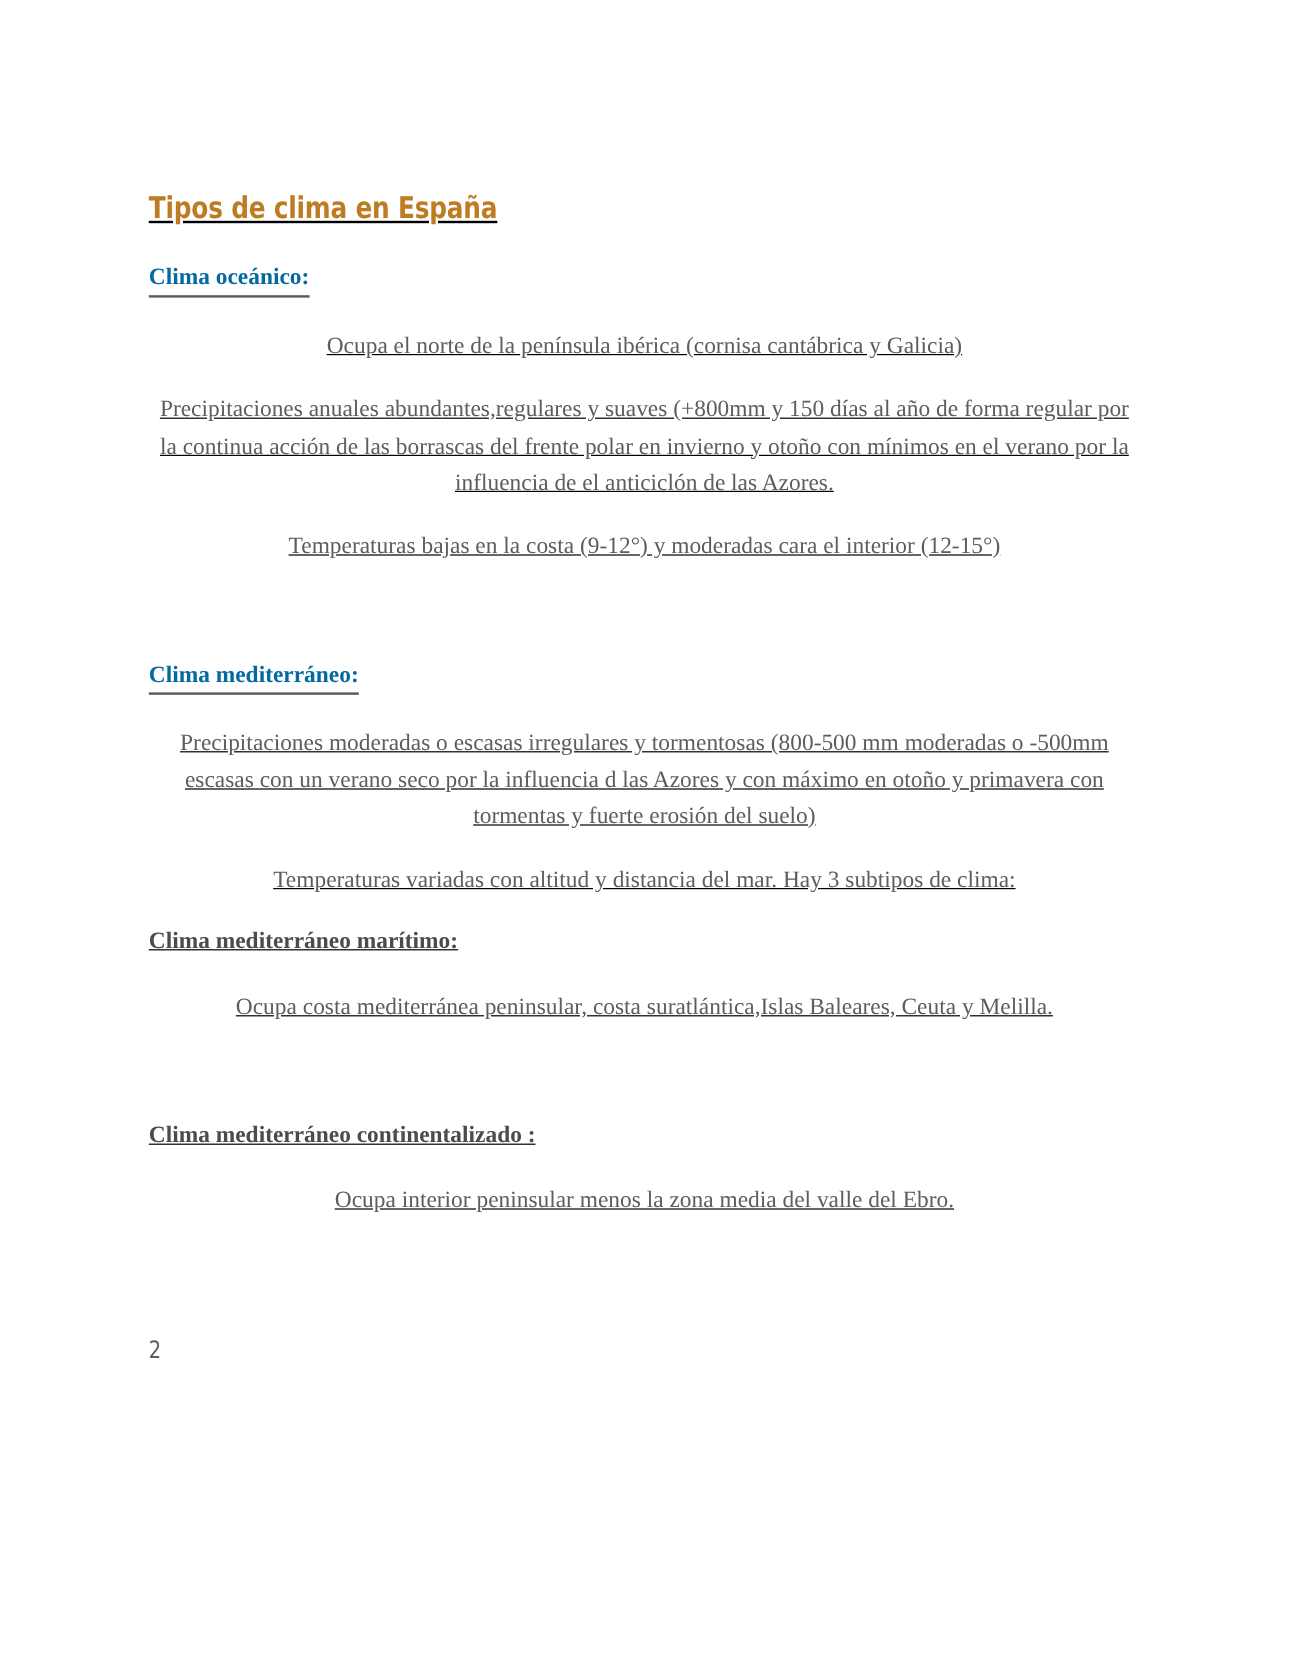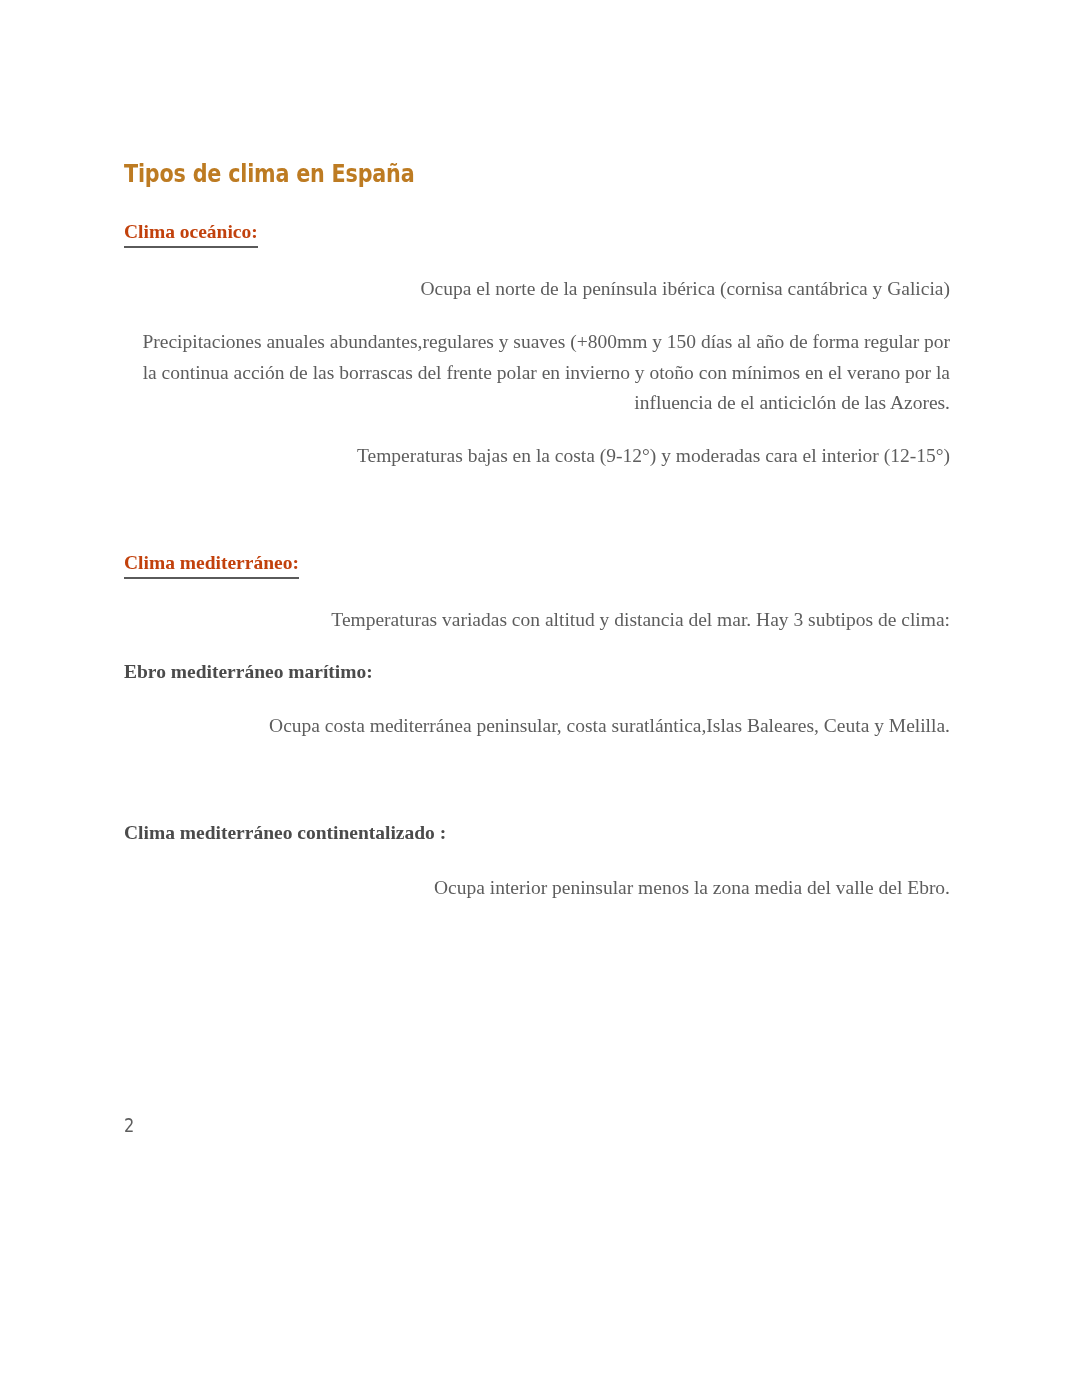--- a/index.html
+++ b/index.html
@@ -16,41 +16,42 @@
     overflow: hidden;
   }
 
   .page {
     position: relative;
     width: 1080px;
     height: 1199px;
     box-sizing: border-box;
     padding: 160px 130px 0 124px;
     background: #ffffff;
+    text-decoration: underline;
   }
 
   .doc-title {
     font-family: "Liberation Sans Narrow", "DejaVu Sans Condensed", "Liberation Sans", sans-serif;
     font-weight: 700;
     font-size: 25px;
     line-height: 1.15;
     letter-spacing: -0.2px;
     color: #bd7b22;
     margin: 0 0 30px 0;
     transform: scaleX(0.92);
     transform-origin: left center;
     white-space: nowrap;
   }
 
   .section-heading {
     font-family: "Liberation Serif", "DejaVu Serif", serif;
     font-weight: 700;
     font-size: 19.5px;
     line-height: 1.35;
-    color: #c2410c;
+    color: #0369a1;
     margin: 0 0 26px 0;
     display: inline-block;
     border-bottom: 2px solid #5a5a5a;
     padding-bottom: 1px;
   }
 
   .heading-row {
     margin: 0 0 26px 0;
   }
   .heading-row .section-heading {
@@ -67,21 +68,21 @@
   }
 
   .para {
     font-family: "Liberation Serif", "DejaVu Serif", serif;
     font-weight: 400;
     font-size: 19.5px;
     line-height: 1.55;
     color: #5d5d5d;
     margin: 0 0 23px 0;
     max-width: 830px;
-    text-align: right;
+    text-align: center;
   }
 
   .gap {
     height: 56px;
   }
 
   .page-number {
     position: absolute;
     left: 124px;
     bottom: 62px;
@@ -105,23 +106,24 @@
   </div>
   <p class="para">Ocupa el norte de la península ibérica (cornisa cantábrica y Galicia)</p>
   <p class="para">Precipitaciones anuales abundantes,regulares y suaves (+800mm y 150 días al año de forma regular por la continua acción de las borrascas del frente polar en invierno y otoño con mínimos en el  verano  por la influencia de el anticiclón de  las Azores.</p>
   <p class="para">Temperaturas bajas en la costa (9-12°) y moderadas cara el interior (12-15°)</p>
 
   <div class="gap"></div>
 
   <div class="heading-row">
     <span class="section-heading">Clima mediterráneo:</span>
   </div>
+  <p class="para">Precipitaciones moderadas o escasas irregulares y tormentosas (800-500 mm moderadas o -500mm escasas con un verano seco por la influencia d las Azores y con máximo en otoño y primavera con tormentas y fuerte erosión del suelo)</p>
   <p class="para">Temperaturas variadas con altitud y distancia del mar. Hay 3 subtipos de clima:</p>
 
-  <p class="sub-heading">Ebro mediterráneo marítimo:</p>
+  <p class="sub-heading">Clima mediterráneo marítimo:</p>
   <p class="para">Ocupa costa mediterránea peninsular, costa suratlántica,Islas Baleares, Ceuta y Melilla.</p>
 
   <div class="gap"></div>
 
   <p class="sub-heading">Clima mediterráneo continentalizado :</p>
   <p class="para">Ocupa interior peninsular menos la zona media del valle del Ebro.</p>
 
   <div class="page-number">2</div>
 
 </div>

